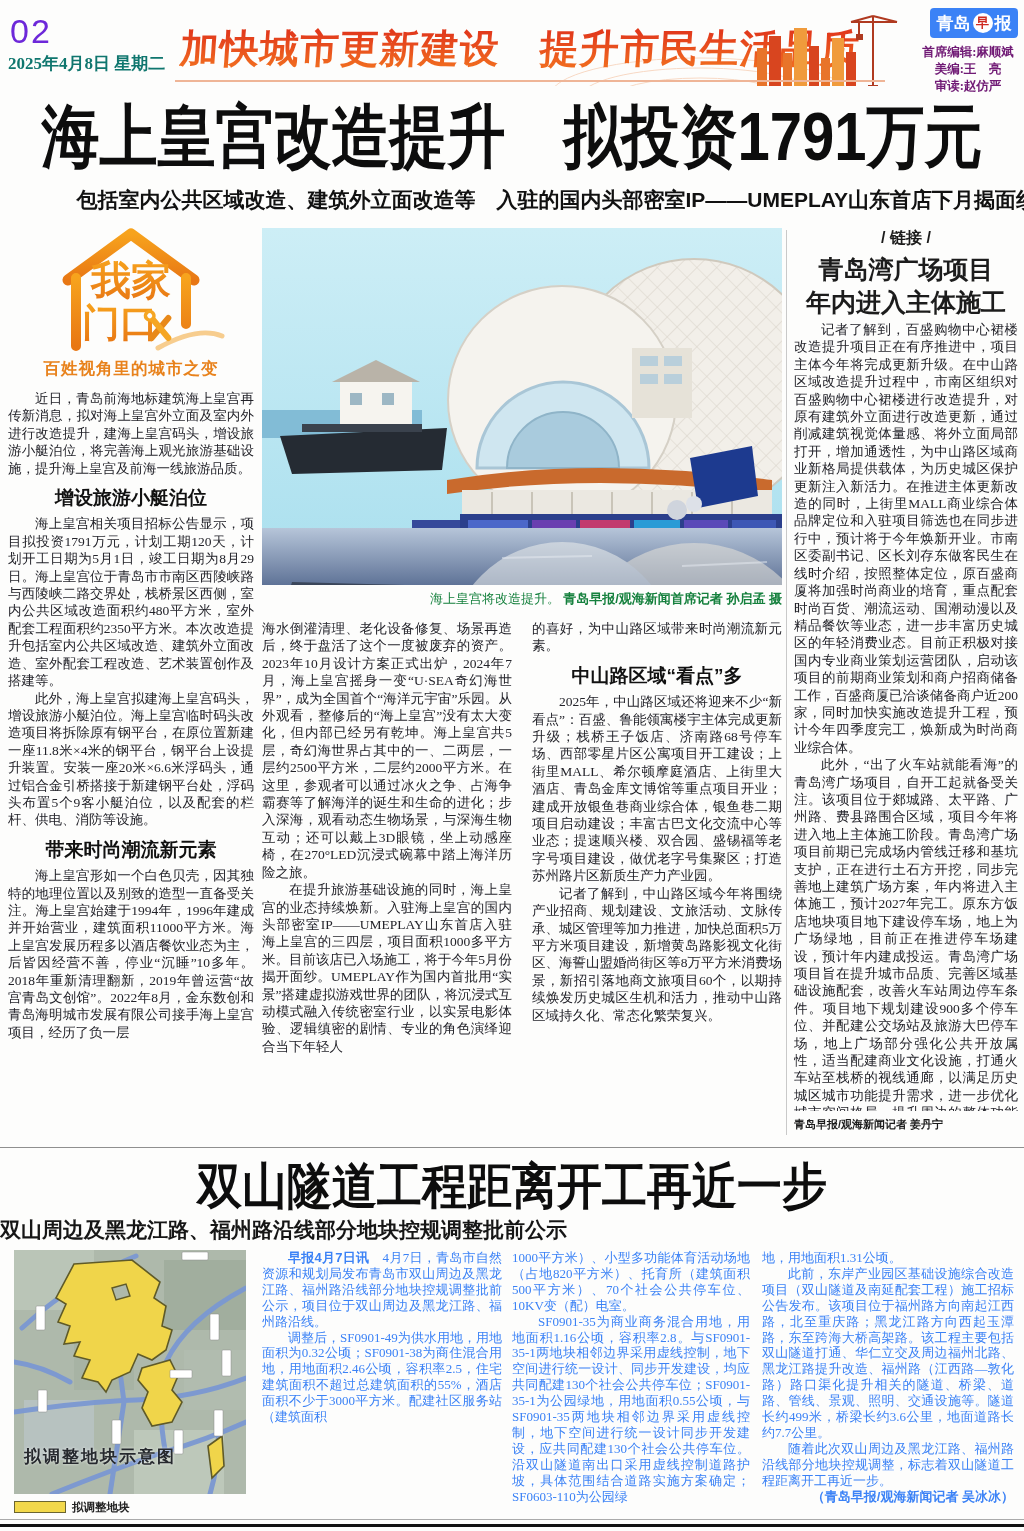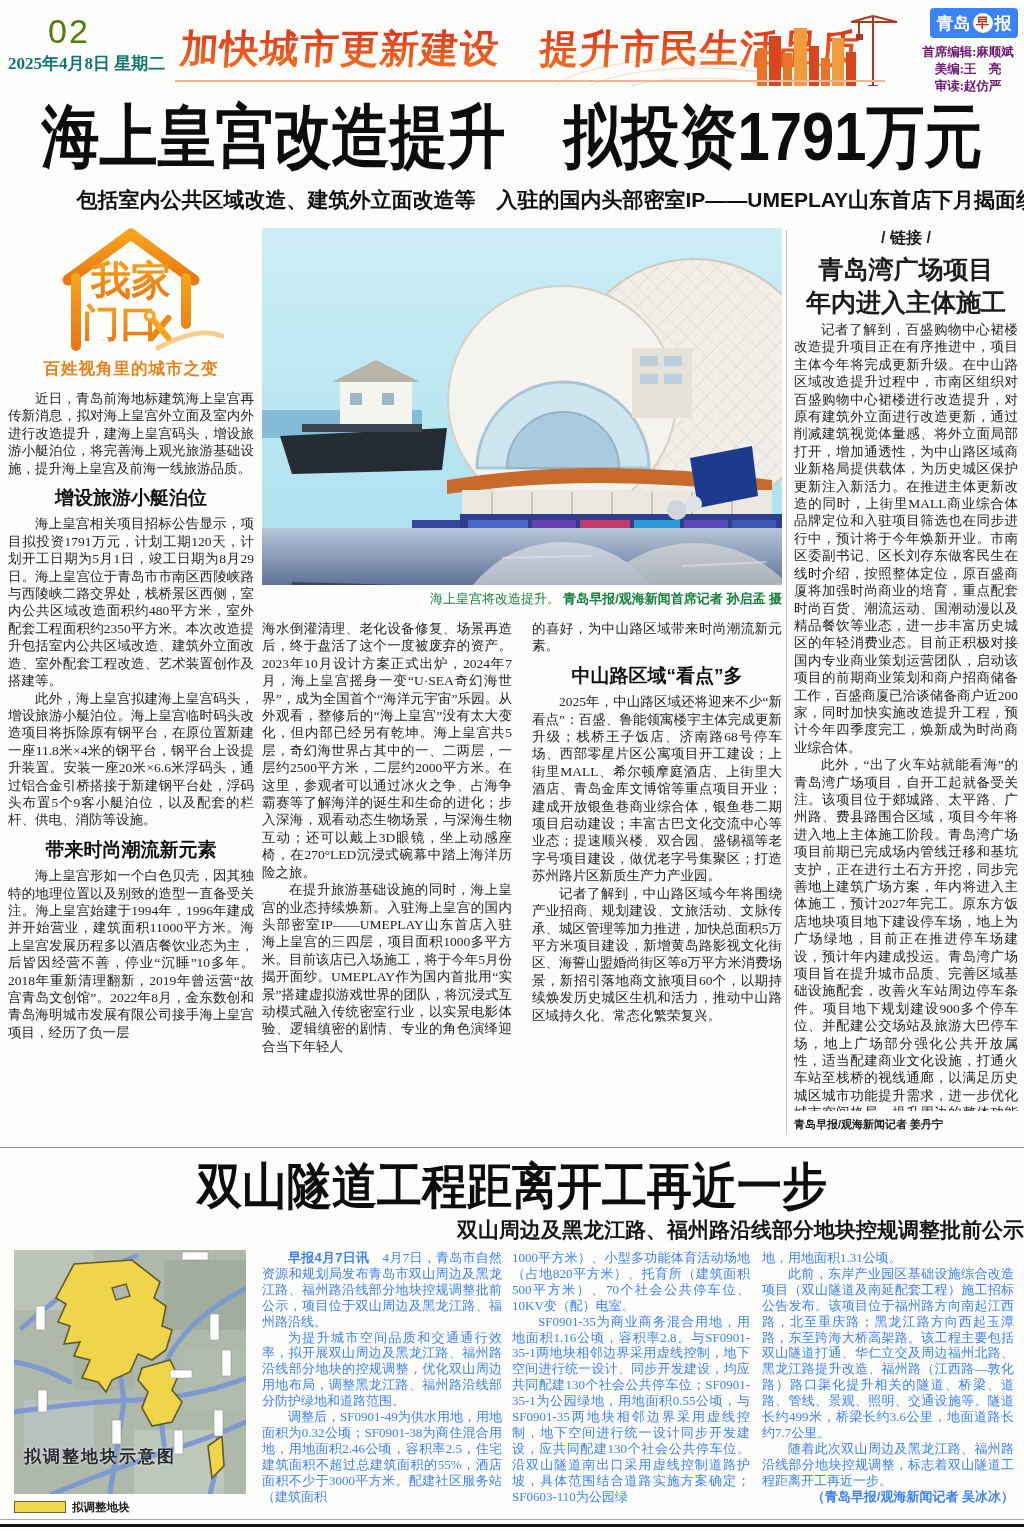--- a/index.html
+++ b/index.html
@@ -6,21 +6,21 @@
   html,body { background:#e9e9e9; }
   #page {
     position:relative; width:1024px; height:1531px; margin:0 auto;
     background:#fdfdfc; overflow:hidden;
     font-family:"Liberation Serif","DejaVu Serif",serif; color:#1c1c1c;
   }
   .abs { position:absolute; }
   .sans { font-family:"Liberation Sans","DejaVu Sans",sans-serif; }
 
   
-  #page-num { left:10px; top:12px; font-size:34px; color:#4d7c0f; letter-spacing:2px; font-family:"Liberation Sans",sans-serif;margin-left:38px; }
+  #page-num { left:10px; top:12px; font-size:34px; color:#6d28d9; letter-spacing:2px; font-family:"Liberation Sans",sans-serif; }
   #date-line { left:8px; top:52px; font-size:17px; font-weight:bold; color:#0f766e; }
   #banner-wrap { left:160px; top:6px; width:740px; height:80px; }
   #banner-title {
     position:absolute; left:20px; top:16px; font-size:39px; font-weight:900;
     transform:skewX(-4deg);
     background:linear-gradient(180deg,#e23a1c 20%,#f0691f 80%);
     -webkit-background-clip:text; background-clip:text; color:transparent;
     letter-spacing:1px; white-space:nowrap;
   }
   #banner-underline { position:absolute; left:15px; top:74px; width:710px; height:2px; background:#efb597; }
@@ -75,21 +75,21 @@
   #right-col .body-txt { height:790px; overflow:hidden; }
   #link-byline { font-weight:bold; font-size:11px; margin-top:6px;
     font-family:"Liberation Sans",sans-serif; }
 
   
   #divider { left:0; top:1147px; width:1024px; height:1px; background:#8f8f8f; }
   #h2-wrap { left:0; top:1156px; width:1024px; text-align:center; }
   #headline2 { display:inline-block; background:#fdfdfc; padding:0 26px;
     font-size:45px; font-weight:900; color:#0d0d0d;
     font-family:"Liberation Sans","DejaVu Sans",sans-serif; transform:scaleY(1.1); }
-  #subhead2 { left:0; top:1216px; width:1024px; text-align:right; font-size:21px; font-weight:600; color:#161616;
+  #subhead2 { left:0; top:1216px; width:1024px; text-align:left; font-size:21px; font-weight:600; color:#161616;
     font-family:"Liberation Sans","DejaVu Sans",sans-serif; }
 
   .b-col { top:1250px; height:266px; overflow:hidden; font-size:13px; line-height:15.9px; text-align:justify; color:#3b82f6; }
   .b-col p { text-indent:2em; }
   .b-col p.cont { text-indent:0; }
   #b-col1 { left:262px; width:240px; }
   #b-col2 { left:512px; width:238px; }
   #b-col3 { left:762px; width:252px; }
   #b-byline { text-align:right; font-weight:bold; font-family:"Liberation Sans",sans-serif; }
 
@@ -351,21 +351,20 @@
     </svg>
     <div id="map-caption">拟调整地块示意图</div>
   </div>
   <div class="abs" id="map-legend">
     <span class="sw"></span>
     <span class="lg-txt">拟调整地块</span>
   </div>
 
   <div class="abs b-col" id="b-col1">
     <p><b class="sans">早报4月7日讯</b>　<span>4月7日，青岛市自然资源和规划局发布青岛市双山周边及黑龙江路、福州路沿线部分地块控规调整批前公示，项目位于双山周边及黑龙江路、福州路沿线。</span></p>
-    <p>为提升城市空间品质和交通通行效率，拟开展双山周边及黑龙江路、福州路沿线部分地块的控规调整，优化双山周边用地布局，调整黑龙江路、福州路沿线部分防护绿地和道路范围。</p>
     <p>调整后，SF0901-49为供水用地，用地面积为0.32公顷；SF0901-38为商住混合用地，用地面积2.46公顷，容积率2.5，住宅建筑面积不超过总建筑面积的55%，酒店面积不少于3000平方米。配建社区服务站（建筑面积</p>
   </div>
   <div class="abs b-col" id="b-col2">
     <p class="cont">1000平方米）、小型多功能体育活动场地（占地820平方米）、托育所（建筑面积500平方米）、70个社会公共停车位、10KV变（配）电室。</p>
     <p>SF0901-35为商业商务混合用地，用地面积1.16公顷，容积率2.8。与SF0901-35-1两地块相邻边界采用虚线控制，地下空间进行统一设计、同步开发建设，均应共同配建130个社会公共停车位；SF0901-35-1为公园绿地，用地面积0.55公顷，与SF0901-35两地块相邻边界采用虚线控制，地下空间进行统一设计同步开发建设，应共同配建130个社会公共停车位。沿双山隧道南出口采用虚线控制道路护坡，具体范围结合道路实施方案确定；SF0603-110为公园绿</p>
   </div>
   <div class="abs b-col" id="b-col3">
     <p class="cont">地，用地面积1.31公顷。</p>
     <p>此前，东岸产业园区基础设施综合改造项目（双山隧道及南延配套工程）施工招标公告发布。该项目位于福州路方向南起江西路，北至重庆路；黑龙江路方向西起玉潭路，东至跨海大桥高架路。该工程主要包括双山隧道打通、华仁立交及周边福州北路、黑龙江路提升改造、福州路（江西路—敦化路）路口渠化提升相关的隧道、桥梁、道路、管线、景观、照明、交通设施等。隧道长约499米，桥梁长约3.6公里，地面道路长约7.7公里。</p>
     <p>随着此次双山周边及黑龙江路、福州路沿线部分地块控规调整，标志着双山隧道工程距离开工再近一步。</p>

